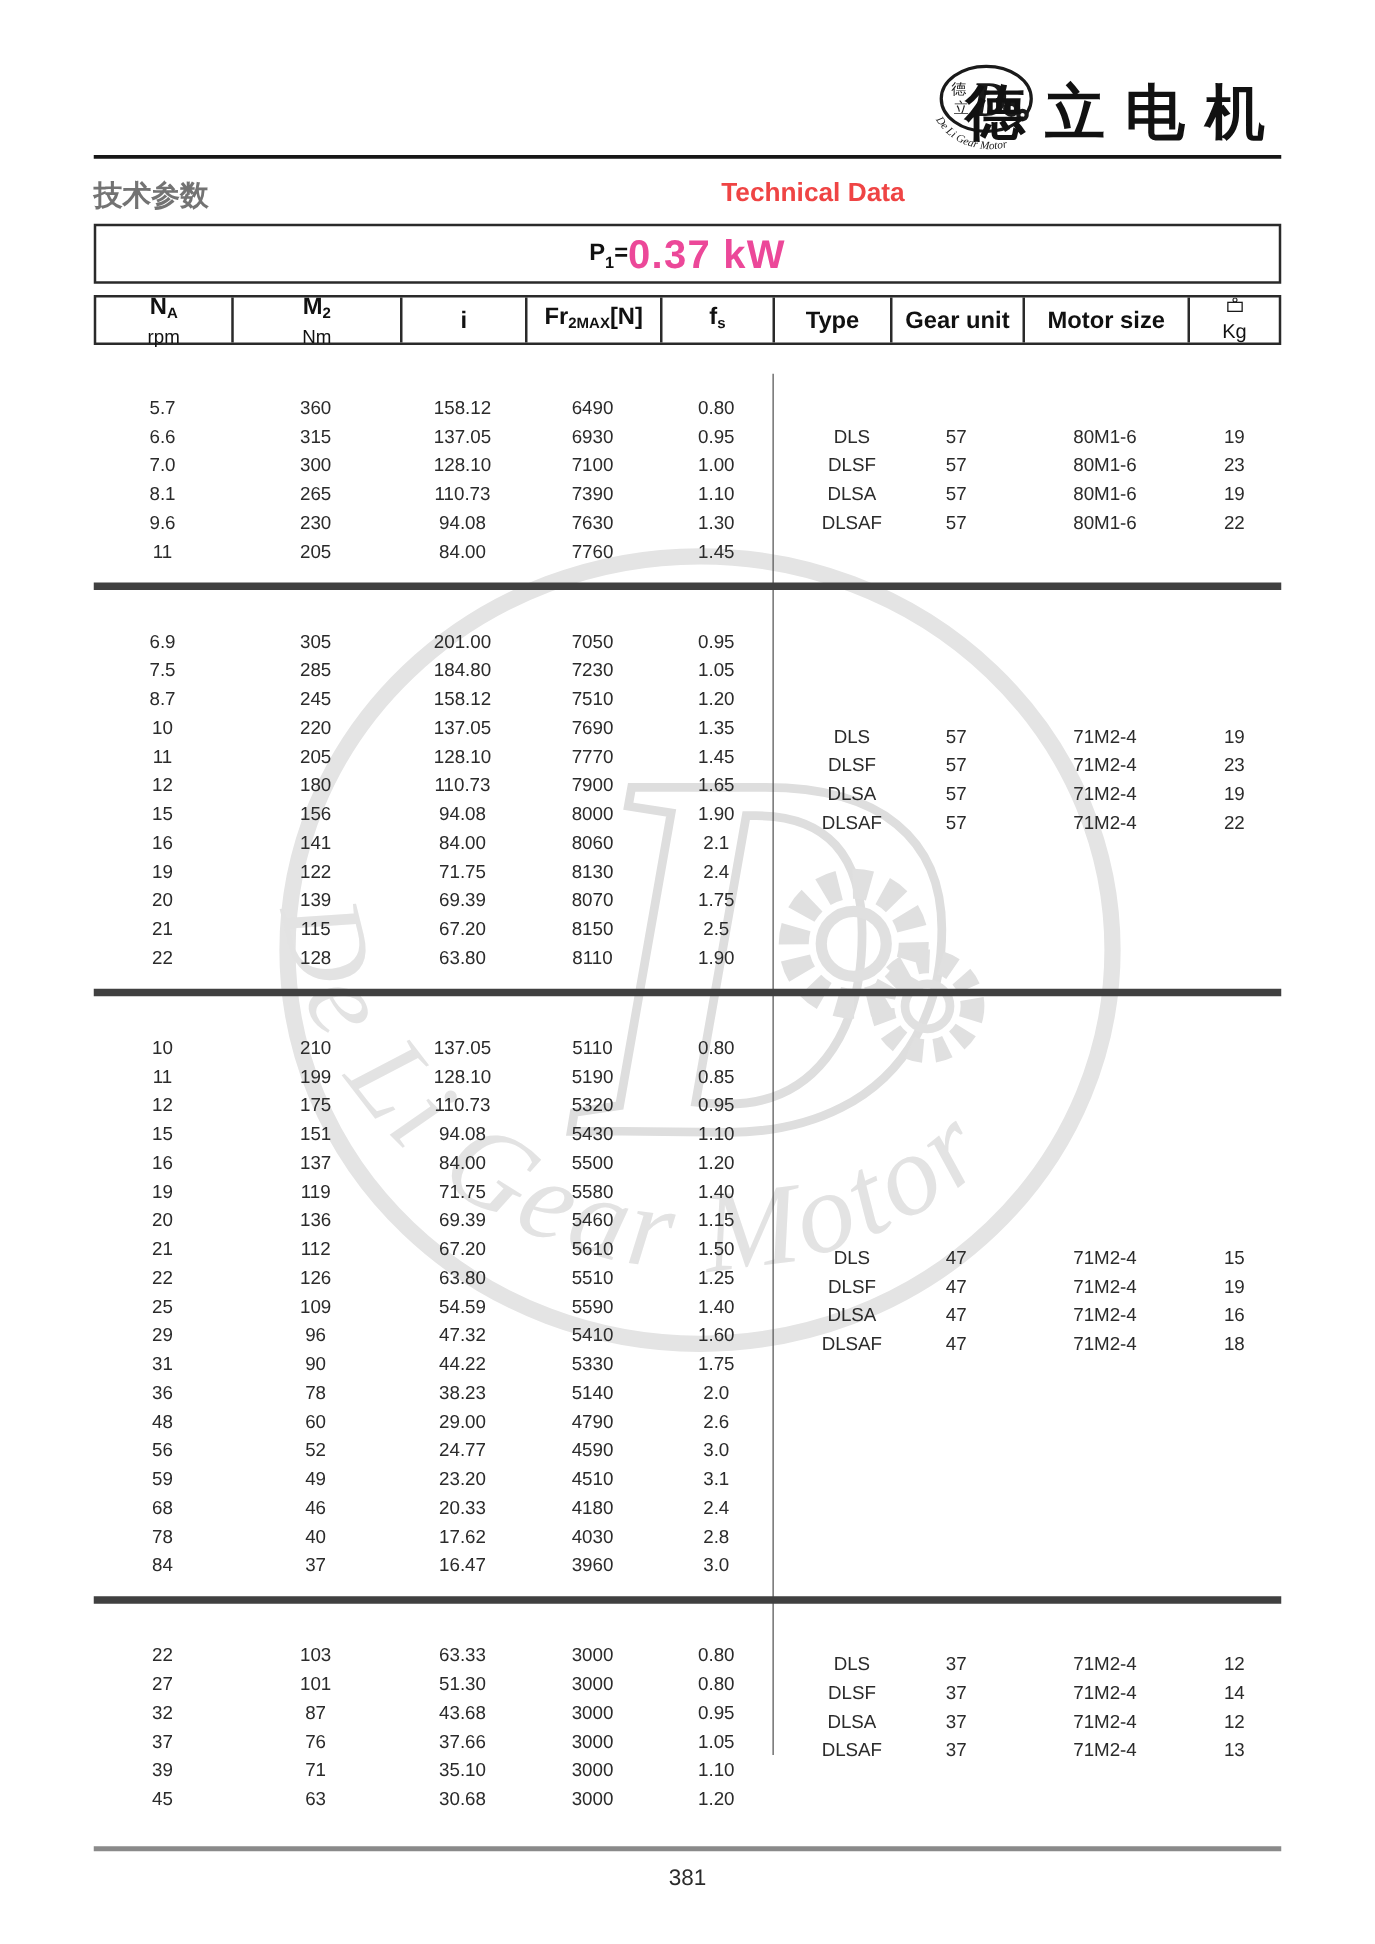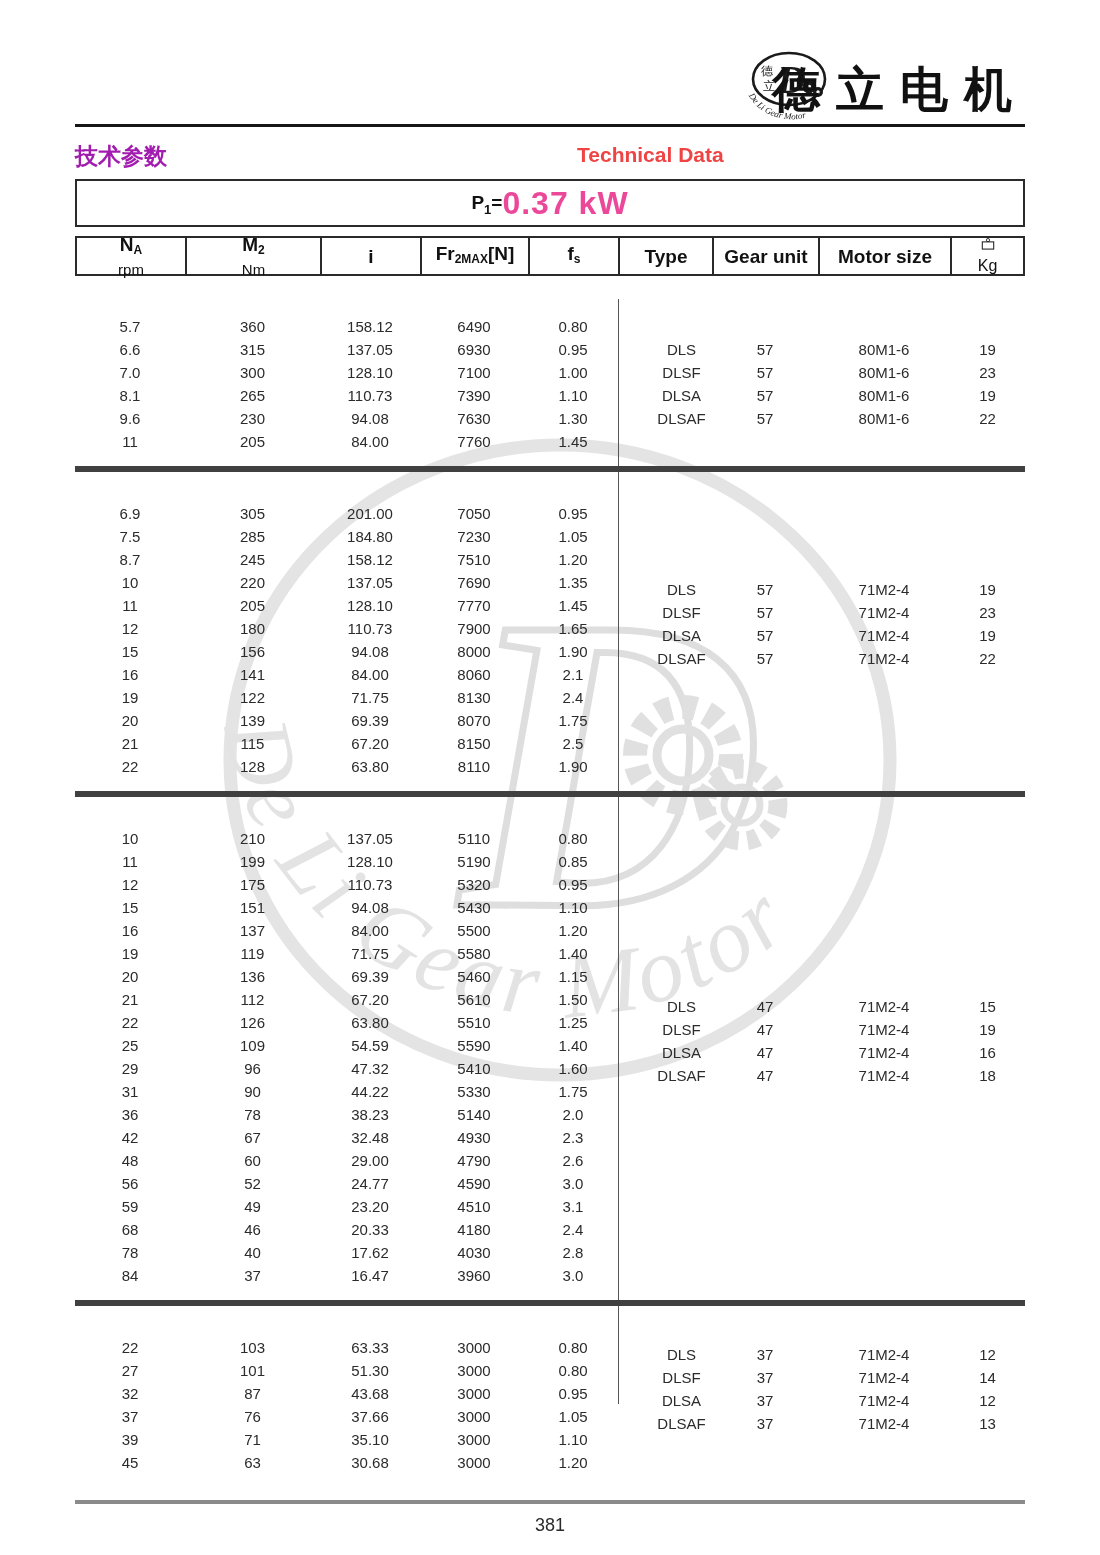--- a/index.html
+++ b/index.html
@@ -16,21 +16,21 @@
   
   .logo{position:absolute;left:735px;top:46px;z-index:2;}
   .brand{
     position:absolute;right:72px;top:58px;z-index:2;
     font-family:"Liberation Serif", serif;
     font-size:48px;font-weight:bold;letter-spacing:16px;color:#111;
     white-space:nowrap;
     margin-left:36px;
   }
   .header-rule{position:absolute;left:75px;top:124px;width:950px;height:3px;background:#161616;z-index:2;}
-  .title-cn{position:absolute;left:75px;top:141px;font-size:23px;font-weight:bold;color:#a21caf;z-index:2;}
+  .title-cn{position:absolute;left:75px;top:141px;font-size:23px;font-weight:bold;color:#737373;z-index:2;}
   .title-en{position:absolute;left:577px;top:143px;font-size:21px;font-weight:bold;color:#ef4444;z-index:2;}
   
   .power-box{
     position:absolute;left:75px;top:179px;width:950px;height:48px;
     border:2px solid #2a2a2a;box-sizing:border-box;
     display:flex;align-items:center;justify-content:center;z-index:2;background:transparent;
   }
   .p-sym{font-size:19px;font-weight:bold;color:#111;}
   .p-sub{font-size:13px;font-weight:bold;color:#111;align-self:flex-end;padding-bottom:8px;}
   .p-eq{font-size:19px;font-weight:bold;color:#111;}
@@ -429,27 +429,20 @@
           <div class="cell dc4">1.75</div>
         </div>
         <div class="data-row">
           <div class="cell dc0">36</div>
           <div class="cell dc1">78</div>
           <div class="cell dc2">38.23</div>
           <div class="cell dc3">5140</div>
           <div class="cell dc4">2.0</div>
         </div>
         <div class="data-row">
-          <div class="cell dc0">42</div>
-          <div class="cell dc1">67</div>
-          <div class="cell dc2">32.48</div>
-          <div class="cell dc3">4930</div>
-          <div class="cell dc4">2.3</div>
-        </div>
-        <div class="data-row">
           <div class="cell dc0">48</div>
           <div class="cell dc1">60</div>
           <div class="cell dc2">29.00</div>
           <div class="cell dc3">4790</div>
           <div class="cell dc4">2.6</div>
         </div>
         <div class="data-row">
           <div class="cell dc0">56</div>
           <div class="cell dc1">52</div>
           <div class="cell dc2">24.77</div>

